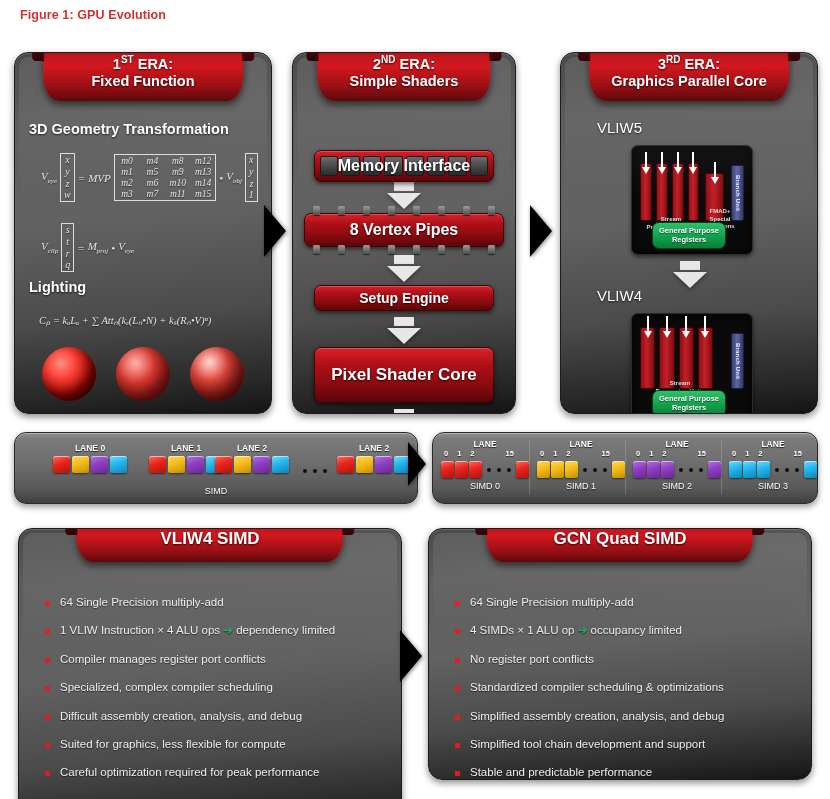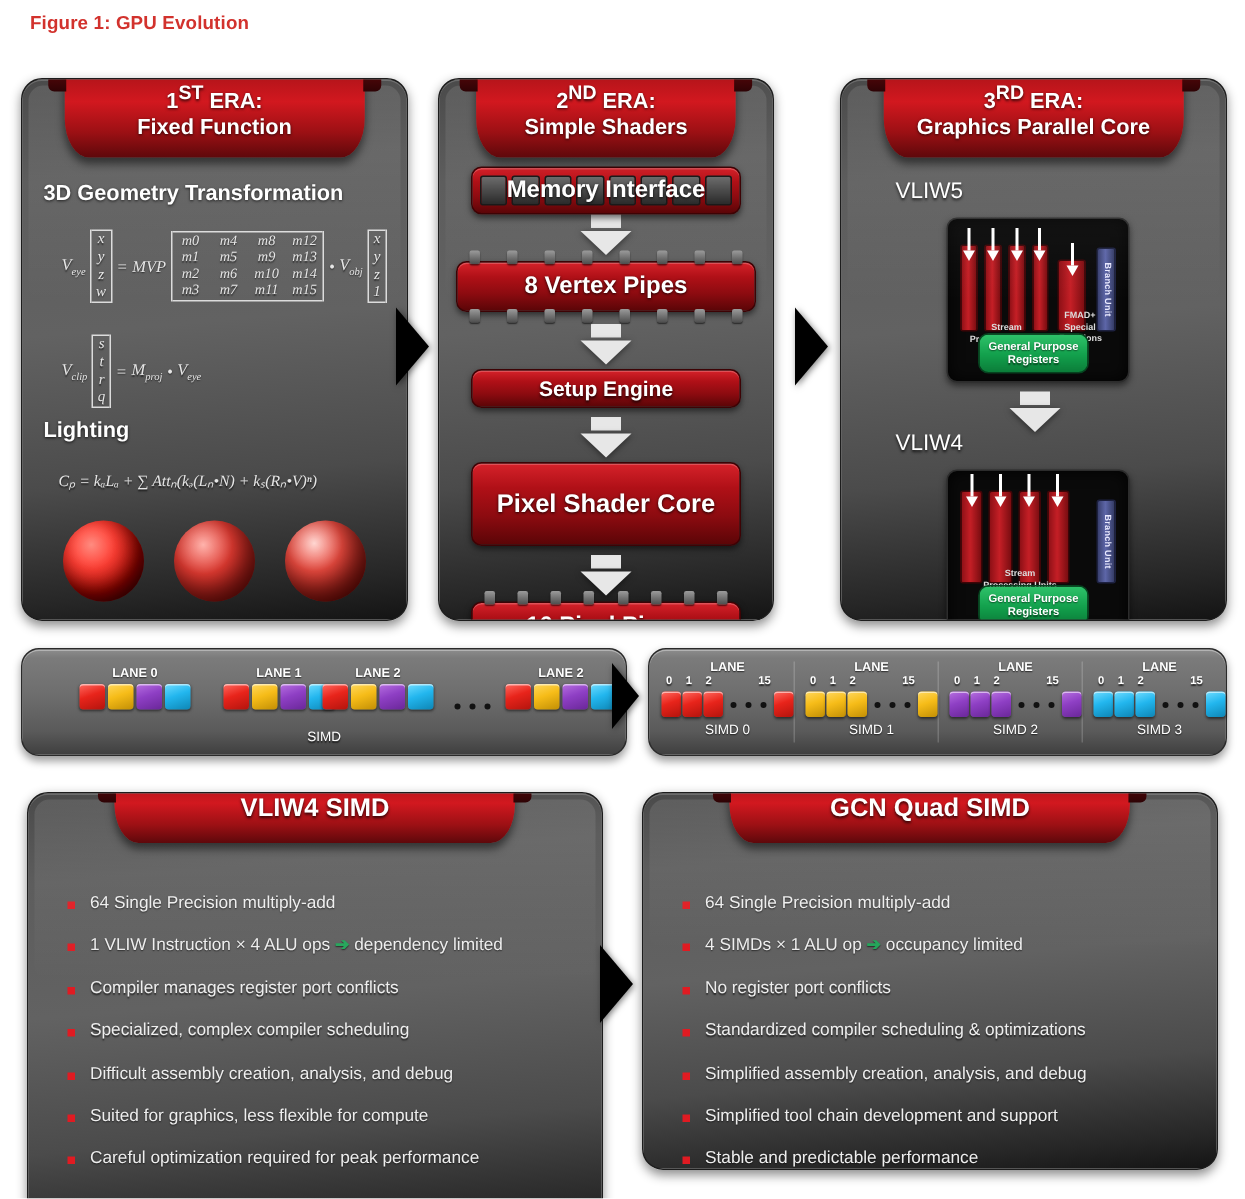--- a/index.html
+++ b/index.html
@@ -62,21 +62,21 @@
   }
   .banner .ribbon-l, .banner .ribbon-r {
     position:absolute; top:0; width:12px; height:16px;
     background: linear-gradient(180deg,#5e080b,#2e0305);
     z-index:-1;
   }
   .banner .ribbon-l { left:-11px; border-radius: 0 0 0 4px;}
   .banner .ribbon-r { right:-11px; border-radius: 0 0 4px 0;}
   .banner .line1 { font-size: 14.5px; }
   .banner .line2 { font-size: 14.5px; }
-  .banner sup { font-size: 13px; vertical-align: super; }
+  .banner sup { font-size: 10px; vertical-align: super; }
 
   
   #era1 { left:14px;  top:52px; width:258px; height:362px; }
   #era2 { left:292px; top:52px; width:224px; height:362px; }
   #era3 { left:560px; top:52px; width:258px; height:362px; }
 
   .era-body { position:absolute; left:0; right:0; top:54px; bottom:6px; }
 
   .section-title {
     color:#fff; font-weight:bold; font-size:14.5px;
@@ -342,21 +342,21 @@
 
   <div class="panel" id="era2">
     <div class="banner">
       <div class="ribbon-l"></div>
       <div class="ribbon-r"></div>
       <div class="line1"><span>2</span><sup>ND</sup> <span>ERA:</span></div>
       <div class="line2">Simple Shaders</div>
     </div>
     <div class="era-body" style="top:58px;">
 
-      <div class="pipe-block" style="width:180px;height:32px;font-size:16px;">
+      <div class="pipe-block" style="width:180px;height:32px;font-size:16px;margin-top:39px;">
         <div class="memcells">
           <div class="memcell"></div>
             <div class="memcell"></div>
           <div class="memcell"></div>
             <div class="memcell"></div>
           <div class="memcell"></div>
             <div class="memcell"></div>
           <div class="memcell"></div>
             <div class="memcell"></div>
         </div>

